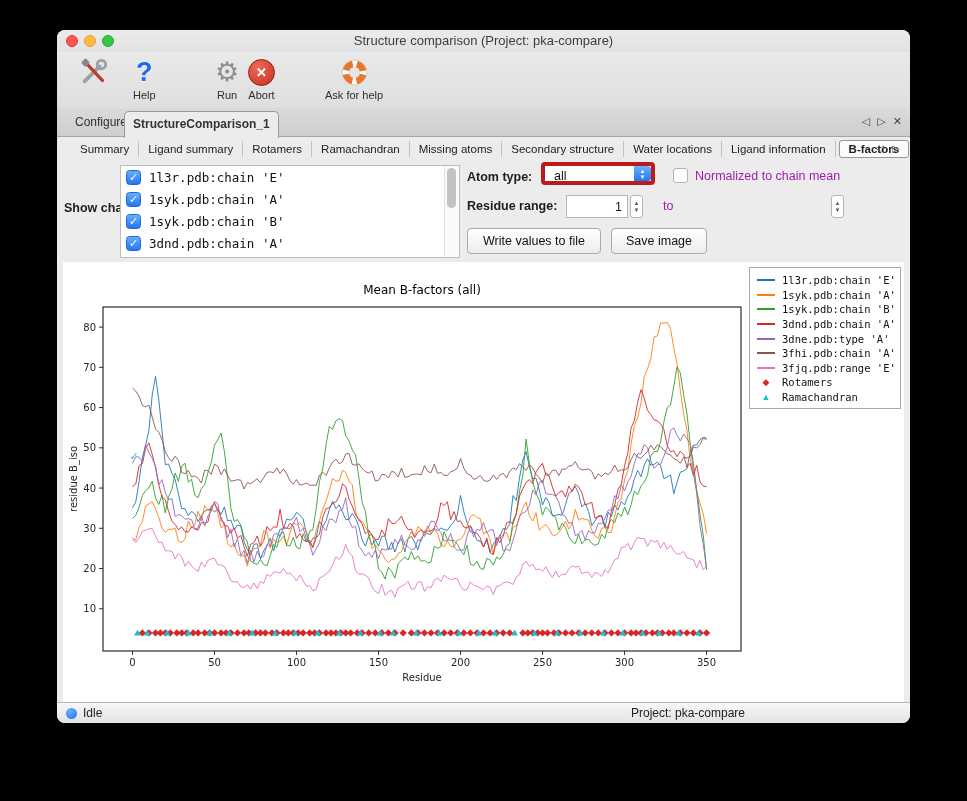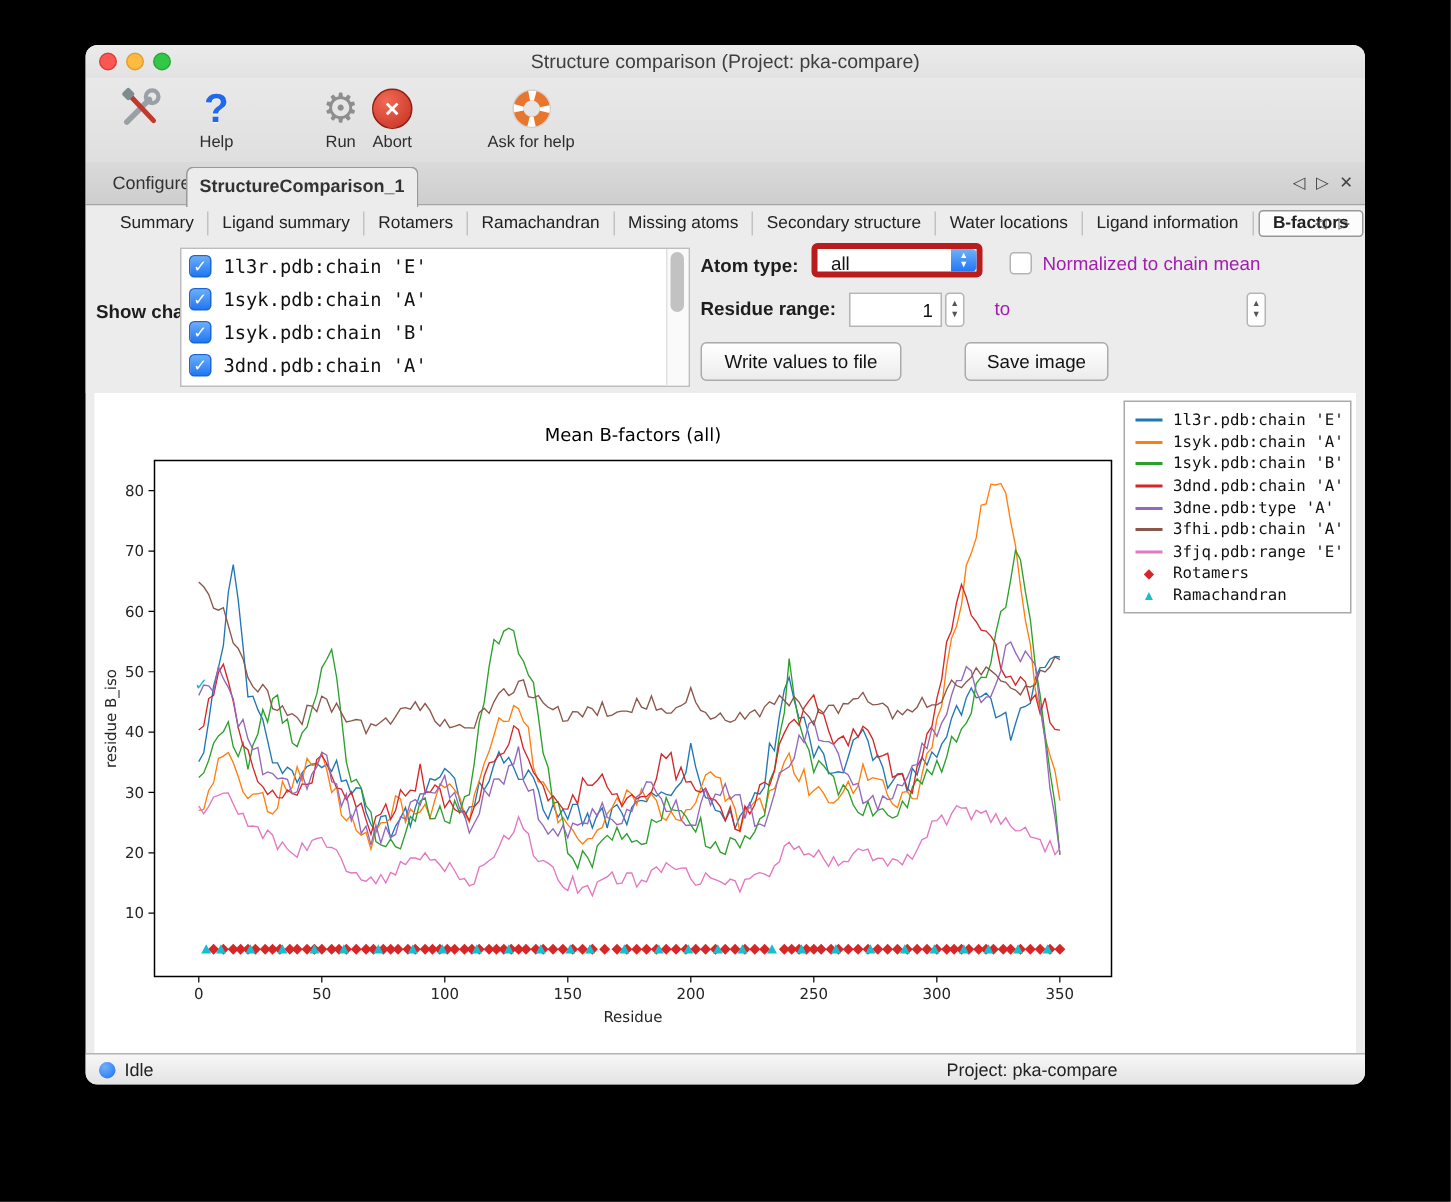--- a/index.html
+++ b/index.html
@@ -195,21 +195,21 @@
       <div class="plaincbx" style="left:616px;top:7px;"></div>
       <div class="ctl-text" style="left:638px;top:8px;">Normalized to chain mean</div>
 
       <div class="ctl-label" style="left:410px;top:38px;">Residue range:</div>
       <input class="field" style="left: 509px; top: 34px; width: 62px;" value="1">
       <div class="stepper" style="left:573px;top:34px;">▲<br>▼</div>
       <div class="ctl-text" style="left:594px;top:38px;margin-left:12px;">to</div>
       <div class="stepper" style="left:774px;top:34px;">▲<br>▼</div>
 
       <button class="pushbtn" style="left:410px;top:67px;min-width:134px;">Write values to file</button>
-      <button class="pushbtn" style="left:554px;top:67px;min-width:96px;margin-left:32px;">Save image</button>
+      <button class="pushbtn" style="left:554px;top:67px;min-width:96px;">Save image</button>
     </div>
 
     <div class="chart-panel">
       <svg class="chart-svg" width="841" height="440">
           <rect x="40" y="45" width="638" height="344" fill="#ffffff" stroke="#000" stroke-width="1"></rect>
           <line x1="69.52185089974293" y1="389" x2="69.52185089974293" y2="393" stroke="#000" stroke-width="0.8"></line>
           <text x="69.52185089974293" y="404" font-size="10" fill="#262626" text-anchor="middle">0</text>
           <line x1="151.52699228791772" y1="389" x2="151.52699228791772" y2="393" stroke="#000" stroke-width="0.8"></line>
           <text x="151.52699228791772" y="404" font-size="10" fill="#262626" text-anchor="middle">50</text>
           <line x1="233.53213367609254" y1="389" x2="233.53213367609254" y2="393" stroke="#000" stroke-width="0.8"></line>

